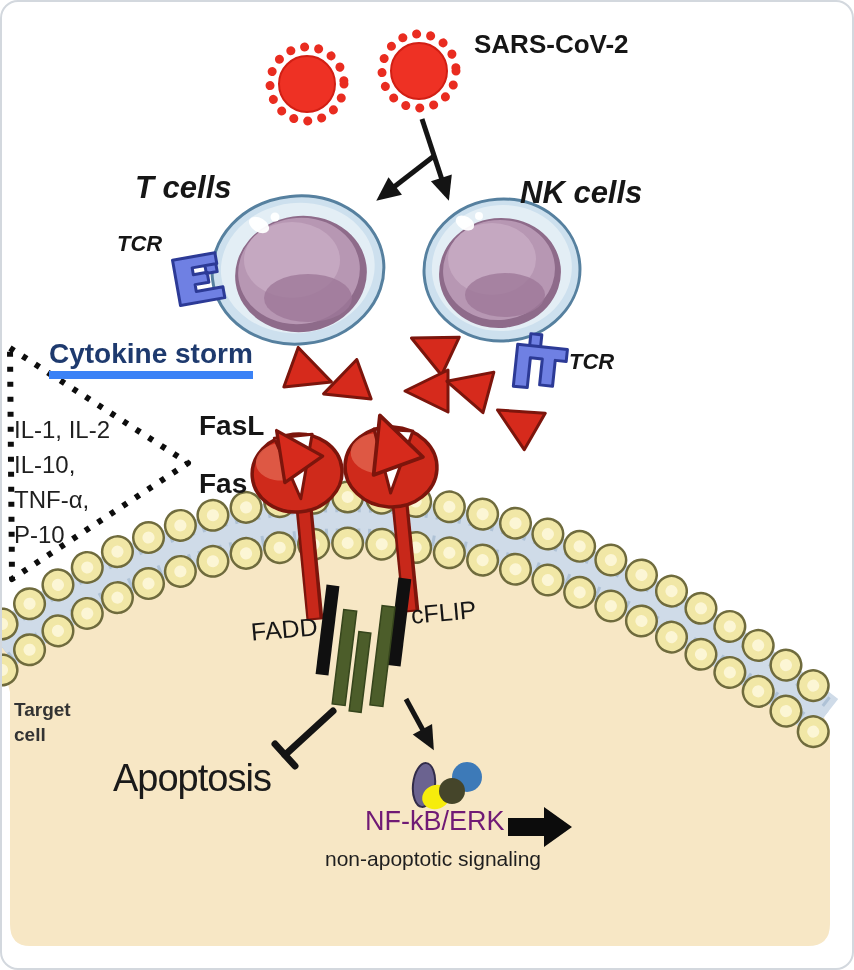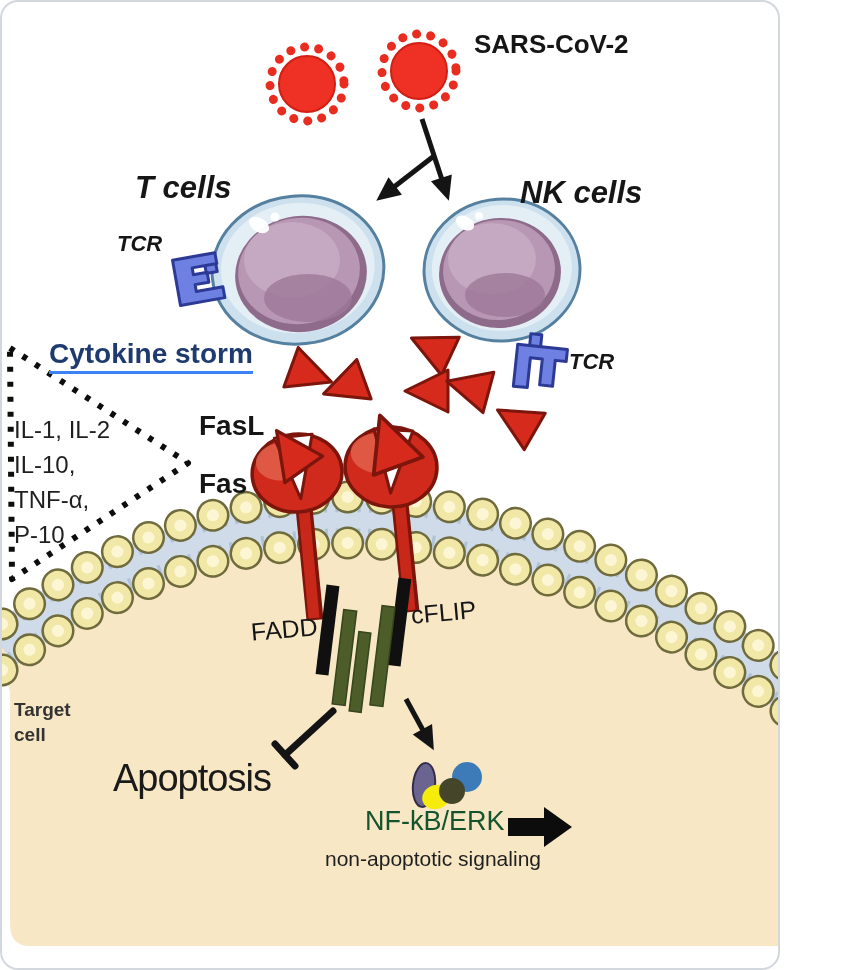--- a/index.html
+++ b/index.html
@@ -1,40 +1,40 @@
 <!DOCTYPE html>
 <html><head>
 <meta charset="utf-8">
 <style>
   html,body{margin:0;padding:0;background:#ffffff;}
   #stage{
-    position:relative;width:780px;height:970px;background:#ffffff;
+    position:relative;width:854px;height:970px;background:#ffffff;
     font-family:"Liberation Sans", sans-serif;overflow:hidden;
     box-sizing:border-box;border:2px solid #d3d8de;border-radius:18px;
   }
   #figure-svg{position:absolute;left:0;top:0;width:854px;height:970px;}
   .lbl{position:absolute;white-space:nowrap;color:#161616;}
   .b{font-weight:bold;}
   .i{font-style:italic;}
   #sars-label{left:472px;top:27px;font-size:26px;}
   #tcells-label{left:133px;top:168px;font-size:31px;}
   #nkcells-label{left:518px;top:173px;font-size:31px;}
   #tcr-left-label{left:115px;top:229px;font-size:22px;}
   #tcr-right-label{left:567px;top:347px;font-size:22px;}
   #storm-title{left:47px;top:336px;font-size:28px;color:#1e3a6e;
-    border-bottom:3px solid #3b82f6;padding-bottom:1px;}
+    border-bottom:8px solid #3b82f6;padding-bottom:1px;}
   #storm-list{left:12px;top:410px;font-size:24px;line-height:35px;color:#1f1f1f;}
   #fasl-label{left:197px;top:408px;font-size:28px;}
   #fas-label{left:197px;top:466px;font-size:28px;}
   #fadd-label{left:249px;top:613px;font-size:25px;transform:rotate(-5deg);}
   #cflip-label{left:409px;top:596px;font-size:25px;transform:rotate(-5deg);}
   #target-cell-label{left:12px;top:695px;width:78px;
     font-size:19px;line-height:25px;font-weight:bold;color:#333;}
   #apoptosis-label{left:111px;top:755px;font-size:38px;letter-spacing:-1px;color:#1a1a1a;}
-  #nfkb-label{left:363px;top:804px;font-size:27px;color:#14532d;}
+  #nfkb-label{left:363px;top:804px;font-size:27px;color:#701a75;}
   #nonapoptotic-label{left:323px;top:845px;font-size:21px;color:#1f1f1f;}
   #outcome-box{
     position:absolute;left:559px;top:713px;width:270px;height:142px;
     box-sizing:border-box;border:7px solid #a91e20;border-radius:22px;
     background:#f7e8c7;padding:5px 0 0 12px;
   }
   #outcome-box .line{font-size:24px;font-weight:bold;line-height:37px;
     letter-spacing:-0.8px;color:#111;white-space:nowrap;}
 </style>
 </head>

